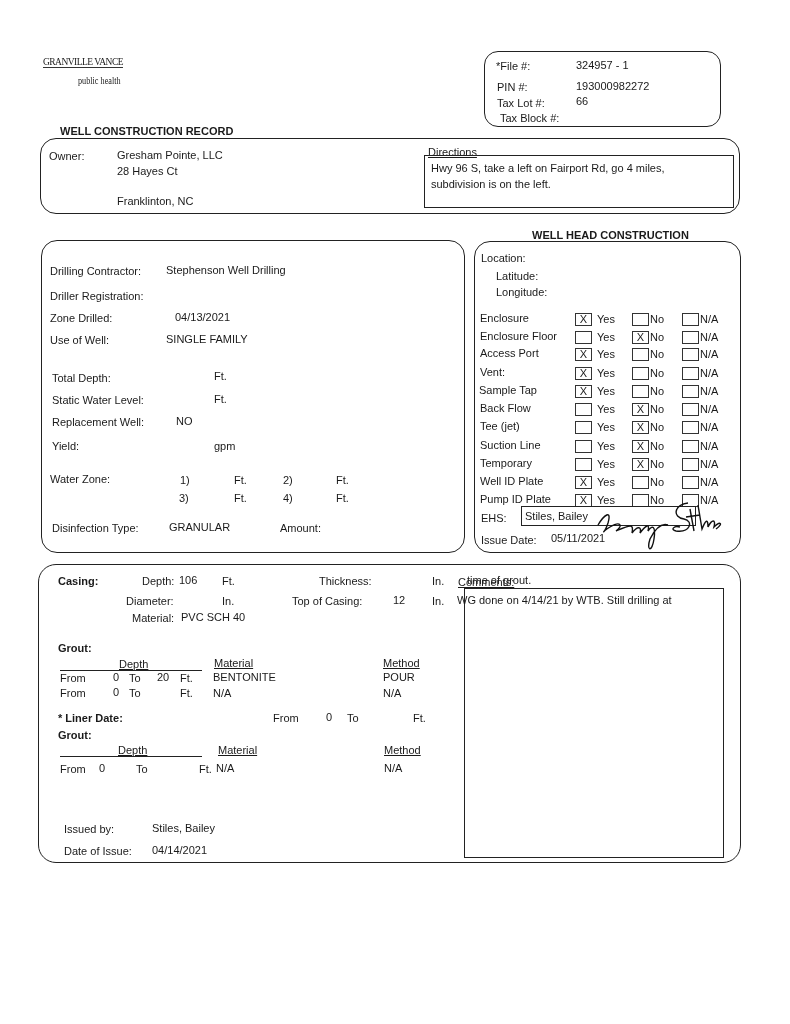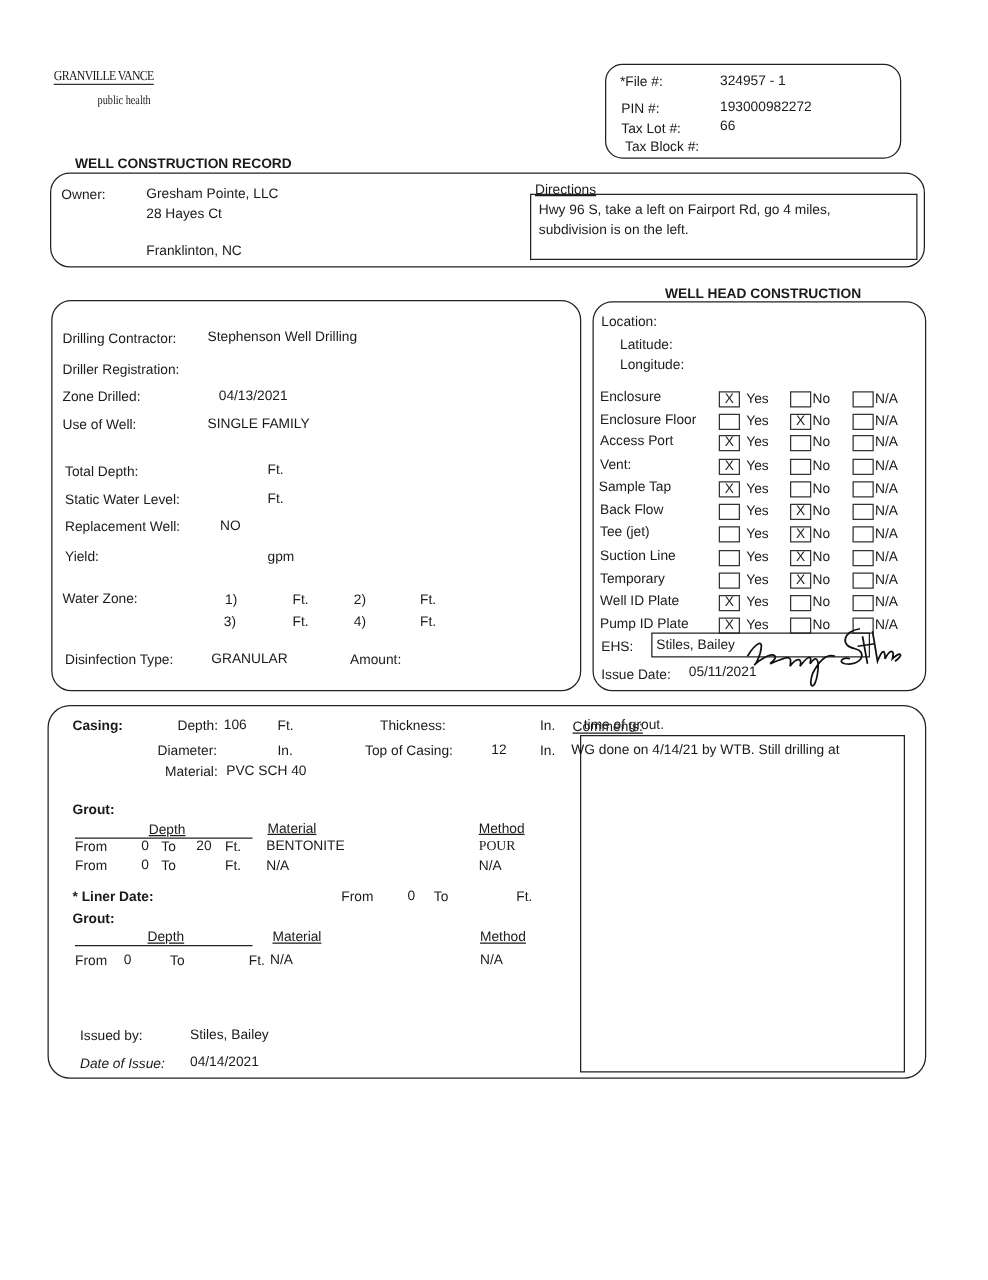--- a/index.html
+++ b/index.html
@@ -193,21 +193,21 @@
   <path d="M8 30 C 14 20, 22 14, 18 28 C 14 40, 10 38, 20 32 C 30 26, 34 30, 26 36 C 40 30, 44 28, 42 38 C 48 30, 52 32, 50 38 C 56 30, 60 28, 58 36 C 62 30, 66 30, 64 44 C 62 58, 56 56, 60 44 C 66 32, 72 28, 78 30" fill="none" stroke="#111" stroke-width="1.4"></path>
   <path d="M98 8 C 84 10, 82 22, 94 24 C 104 26, 100 38, 86 36 C 80 35, 84 30, 90 32" fill="none" stroke="#111" stroke-width="1.4"></path>
   <path d="M100 14 L 104 36 M96 22 L 110 20 M108 10 L 112 34 C 116 24, 118 24, 118 32 C 122 24, 126 24, 124 32 C 130 26, 134 28, 126 34" fill="none" stroke="#111" stroke-width="1.4"></path>
 </svg>
 
 <div class="box" style="left:38px;top:564px;width:703px;height:299px;border-radius:18px;"></div>
 <div class="abs b" style="left:58px;top:575px;">Casing:</div>
 <div class="abs" style="left:142px;top:575px;">Depth:</div>
 <div class="abs" style="left:179px;top:574px;">106</div>
 <div class="abs" style="left:222px;top:575px;">Ft.</div>
-<div class="abs" style="left:304px;top:575px;">Thickness:</div>
+<div class="abs" style="left:319px;top:575px;">Thickness:</div>
 <div class="abs" style="left:432px;top:575px;">In.</div>
 <div class="abs" style="left:126px;top:595px;">Diameter:</div>
 <div class="abs" style="left:222px;top:595px;">In.</div>
 <div class="abs" style="left:292px;top:595px;">Top of Casing:</div>
 <div class="abs" style="left:393px;top:594px;">12</div>
 <div class="abs" style="left:432px;top:595px;">In.</div>
 <div class="abs" style="left:132px;top:612px;">Material:</div>
 <div class="abs" style="left:181px;top:611px;">PVC SCH 40</div>
 
 <div class="abs b" style="left:58px;top:642px;">Grout:</div>
@@ -215,21 +215,21 @@
 <div class="depthline" style="left:60px;top:670px;width:142px;"></div>
 <div class="abs u" style="left:214px;top:657px;">Material</div>
 <div class="abs u" style="left:383px;top:657px;">Method</div>
 
 <div class="abs" style="left:60px;top:672px;">From</div>
 <div class="abs" style="left:113px;top:671px;">0</div>
 <div class="abs" style="left:129px;top:672px;">To</div>
 <div class="abs" style="left:157px;top:671px;">20</div>
 <div class="abs" style="left:180px;top:672px;">Ft.</div>
 <div class="abs" style="left:213px;top:671px;">BENTONITE</div>
-<div class="abs" style="left:383px;top:671px;font-family:Liberation Serif, serif;">POUR</div>
+<div class="abs" style="left:383px;top:671px;">POUR</div>
 
 <div class="abs" style="left:60px;top:687px;">From</div>
 <div class="abs" style="left:113px;top:686px;">0</div>
 <div class="abs" style="left:129px;top:687px;">To</div>
 <div class="abs" style="left:180px;top:687px;">Ft.</div>
 <div class="abs" style="left:213px;top:687px;">N/A</div>
 <div class="abs" style="left:383px;top:687px;">N/A</div>
 
 <div class="abs b" style="left:58px;top:712px;">* Liner Date:</div>
 <div class="abs" style="left:273px;top:712px;">From</div>
@@ -244,19 +244,19 @@
 <div class="abs u" style="left:384px;top:744px;">Method</div>
 <div class="abs" style="left:60px;top:763px;">From</div>
 <div class="abs" style="left:99px;top:762px;">0</div>
 <div class="abs" style="left:136px;top:763px;">To</div>
 <div class="abs" style="left:199px;top:763px;">Ft.</div>
 <div class="abs" style="left:216px;top:762px;">N/A</div>
 <div class="abs" style="left:384px;top:762px;">N/A</div>
 
 <div class="abs" style="left:64px;top:823px;text-align:right;">Issued by:</div>
 <div class="abs" style="left:152px;top:822px;">Stiles, Bailey</div>
-<div class="abs" style="left:64px;top:845px;font-style:italic;">Date of Issue:</div>
+<div class="abs" style="left:64px;top:845px;">Date of Issue:</div>
 <div class="abs" style="left:152px;top:844px;">04/14/2021</div>
 
 <div class="abs u" style="left:458px;top:576px;">Comments:</div>
 <div class="sqbox" style="left:464px;top:588px;width:260px;height:270px;"></div>
 <div class="abs" style="left:457px;top:594px;">WG done on 4/14/21 by WTB. Still drilling at</div>
 <div class="abs" style="left:467px;top:574px;">time of grout.</div>
 
 </body></html>

